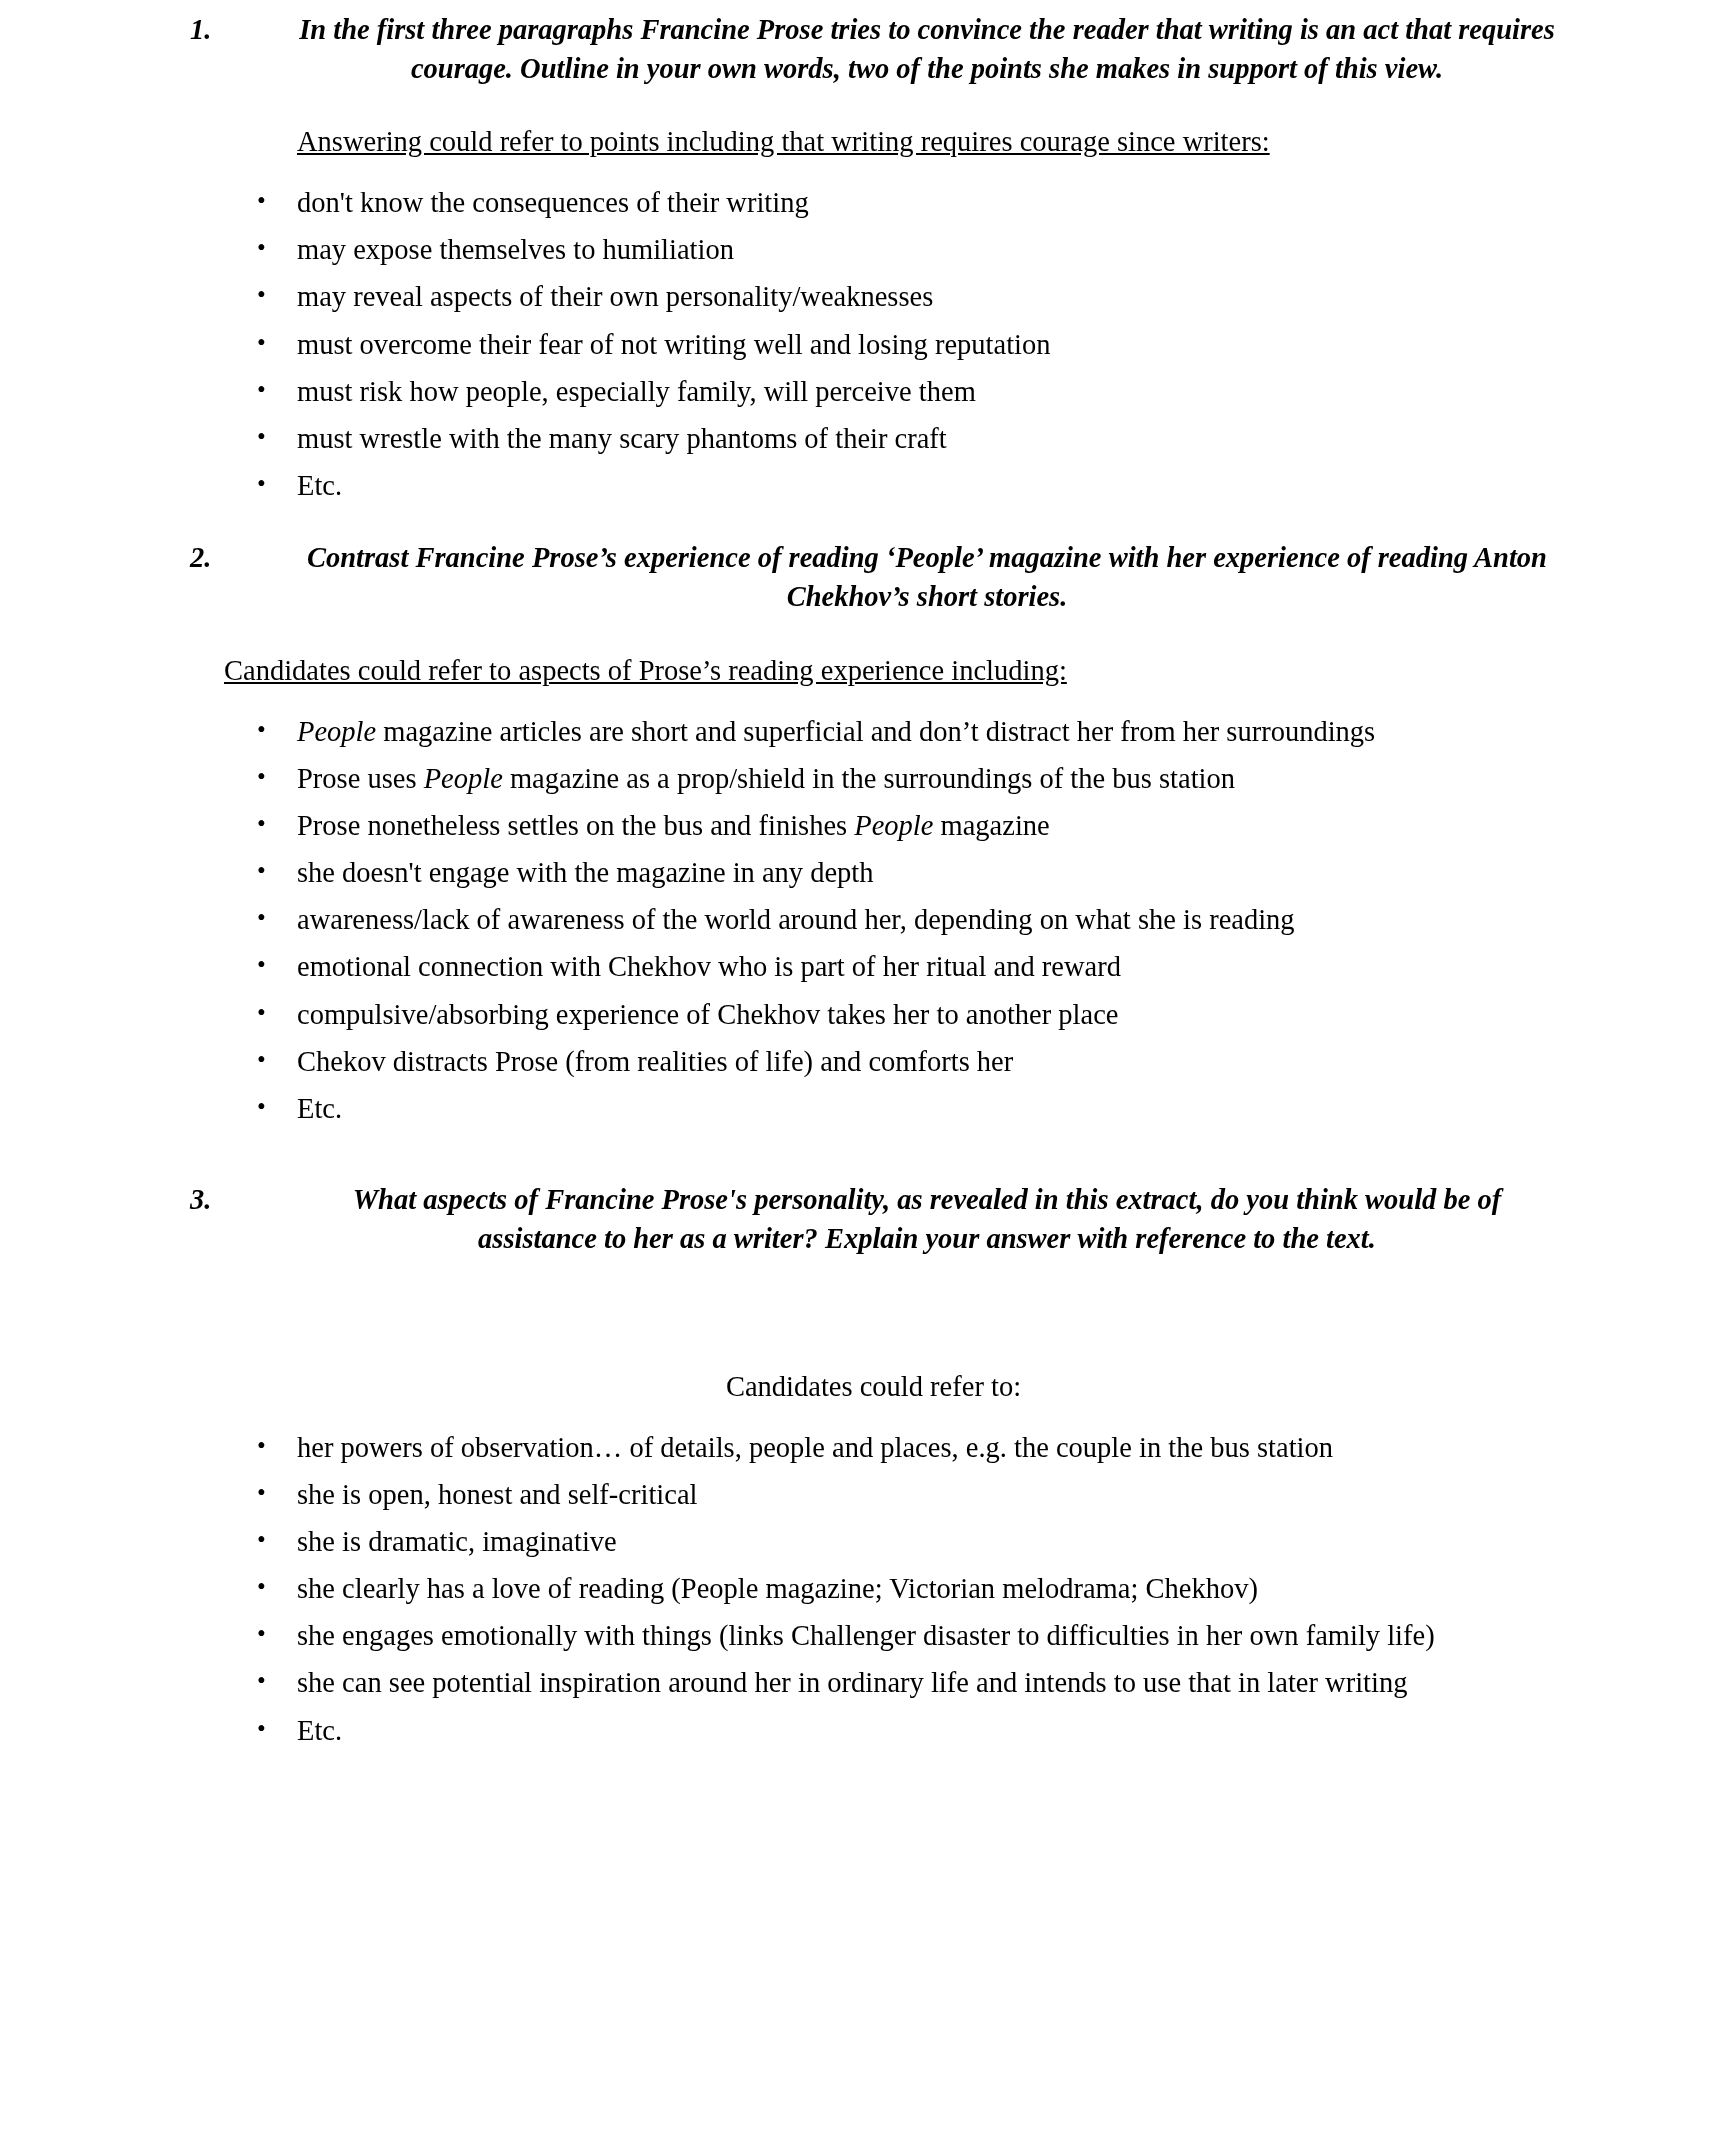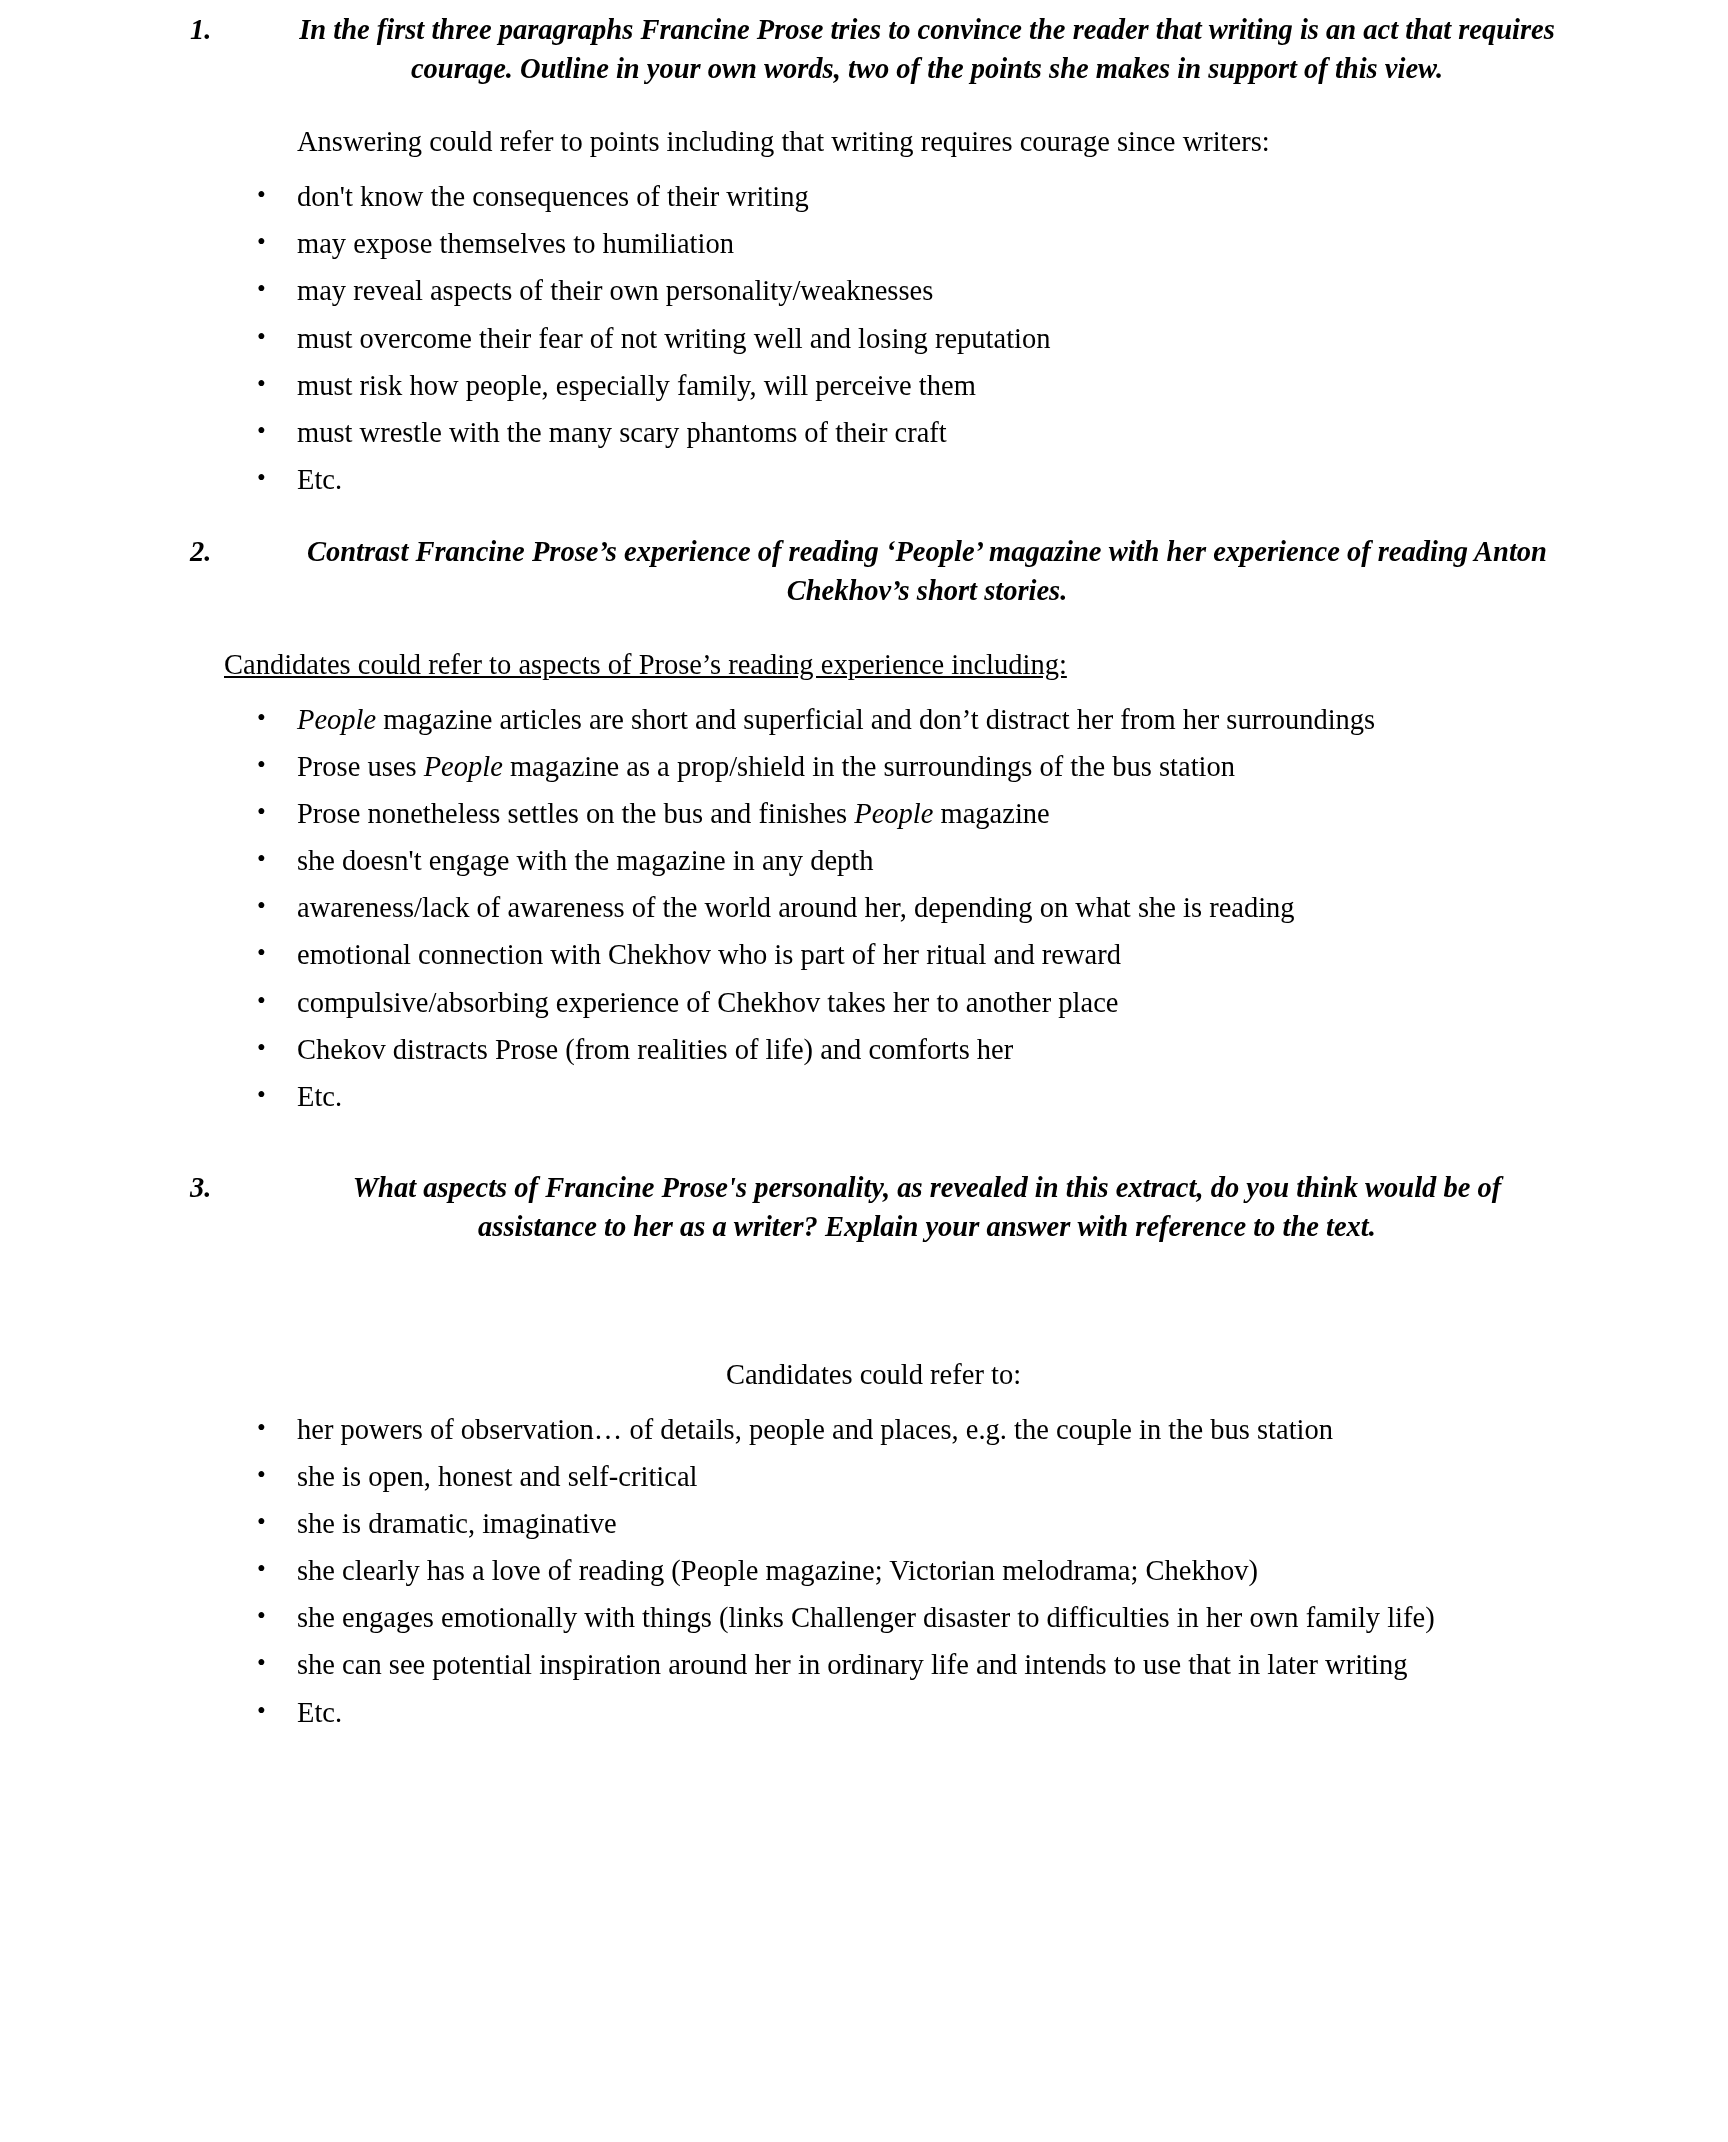--- a/index.html
+++ b/index.html
@@ -46,34 +46,35 @@
   }
 
   
   .lead {
     font-size: 28.5px;
     line-height: 1.4;
     margin: 34px 0 0 0;
   }
   .lead.indent {
     padding-left: 107px;
+    text-decoration: underline;
   }
   .lead.flush {
     padding-left: 34px;
     text-decoration: underline;
   }
   .lead.flush0 {
     padding-left: 0;
     text-align: center;
   }
 
   
   ul.bullets {
     list-style: none;
-    margin: 15px 0 0 0;
+    margin: 21px 0 0 0;
     padding: 0;
   }
   ul.bullets li {
     position: relative;
     font-size: 28.5px;
     line-height: 1.42;
     padding-left: 107px;
     margin: 0 0 6.7px 0;
     max-width: 1227px;
   }

